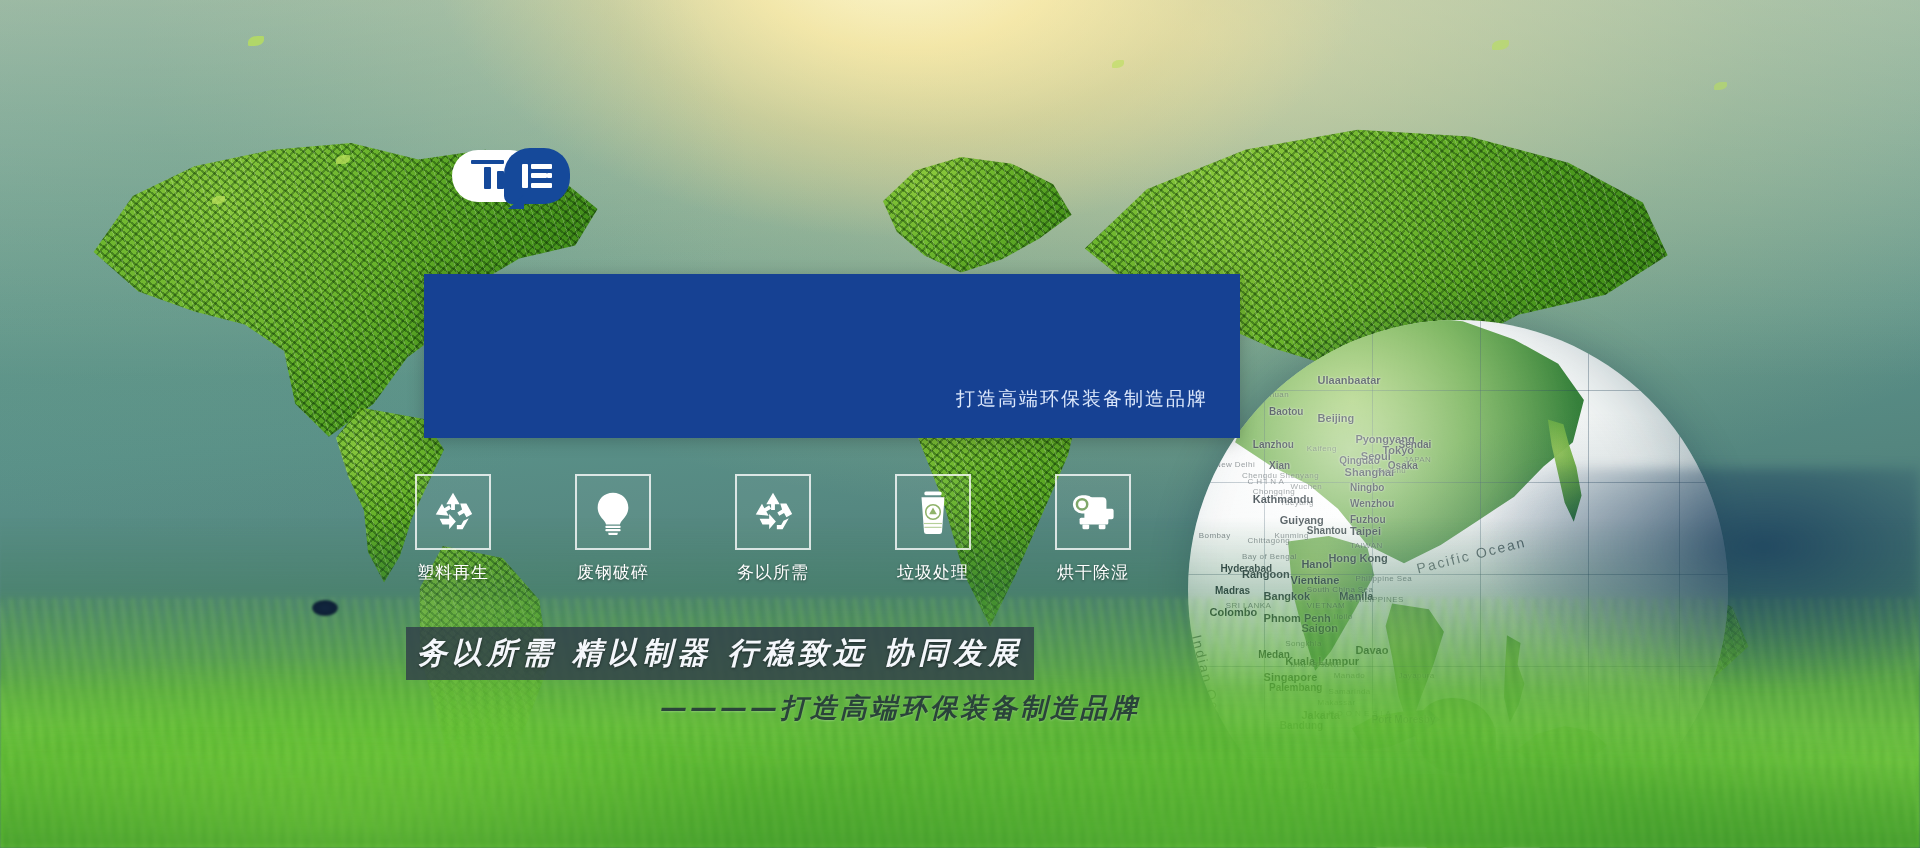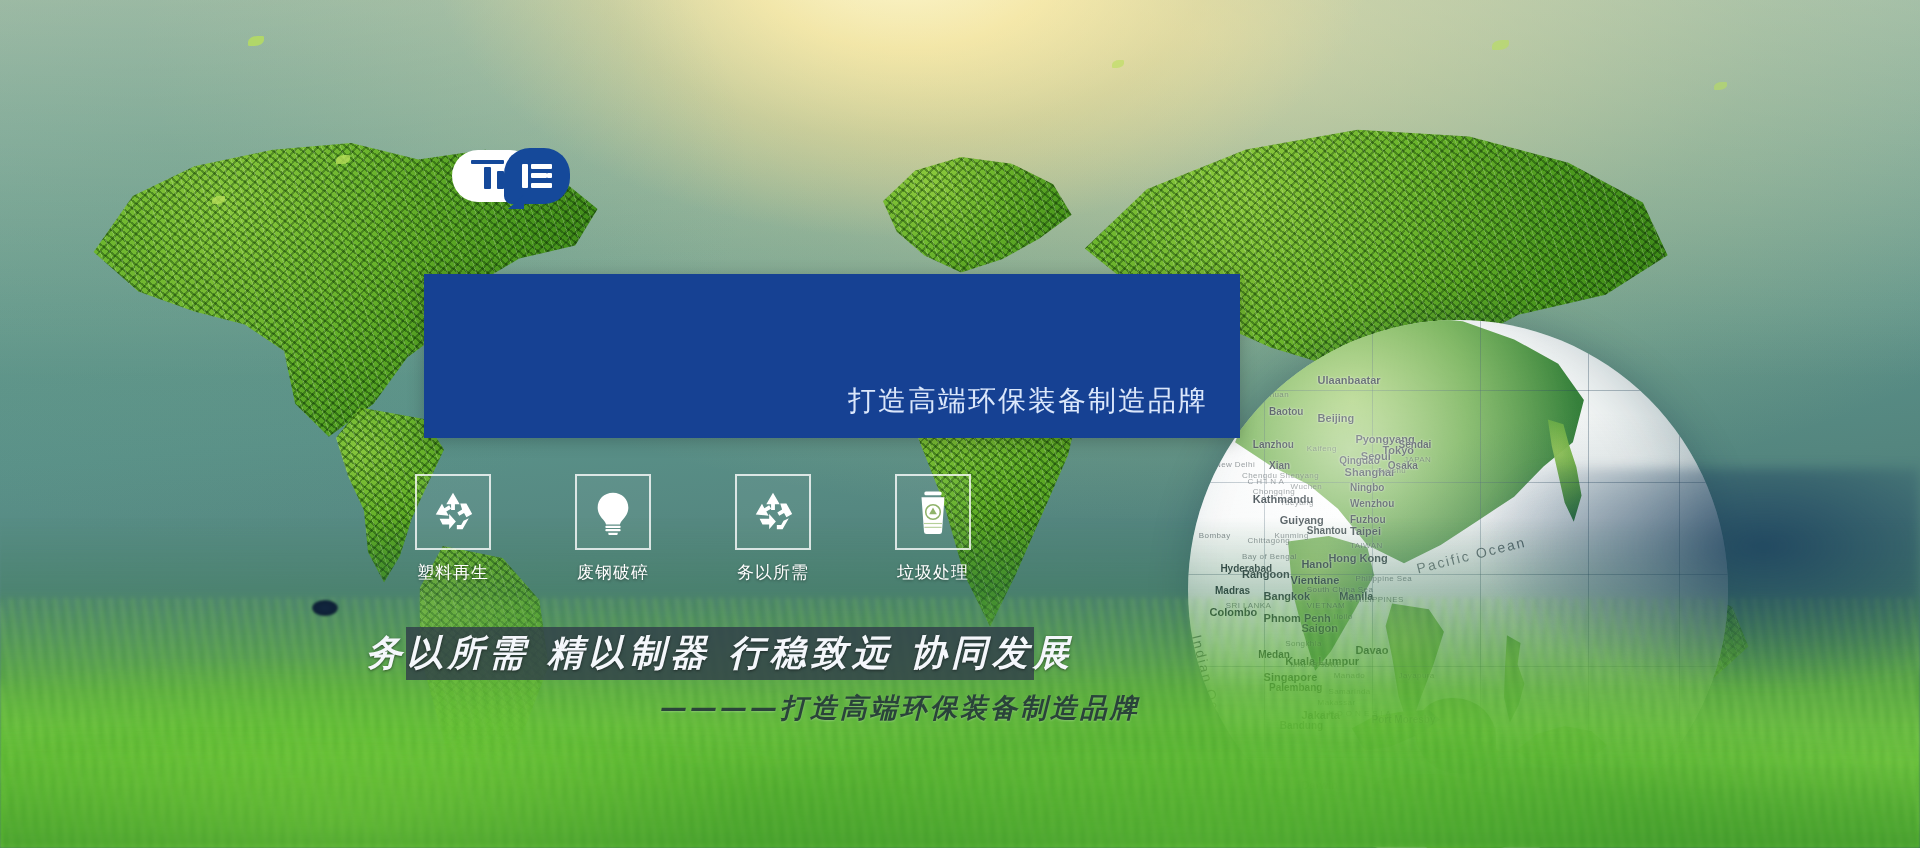--- a/index.html
+++ b/index.html
@@ -186,39 +186,39 @@
         font-family:"Liberation Sans","DejaVu Sans",sans-serif; font-weight:300; }
   .tab-blue{ background:#15499a; color:#ffffff; }
   .tab-white{ background:#fbfbf8; color:#2a5fae; }
 
   
   .panel{ position:absolute; left:424px; top:274px; width:816px; height:164px;
     background:#164193; box-shadow:0 3px 16px rgba(0,0,0,.22); }
   .panel-title{ position:absolute; left:30px; top:18px; color:#eaf2ff;
     font-size:52px; line-height:1.08; letter-spacing:3px; font-weight:300;
     font-family:"Liberation Sans","DejaVu Sans",sans-serif; white-space:nowrap; }
-  .panel-sub{ position:absolute; right:32px; bottom:18px; color:#dbe7fb;
-    font-size:28px; letter-spacing:2px; font-weight:300; white-space:nowrap;
+  .panel-sub{ position:absolute; right:32px; bottom:26px; color:#dbe7fb;
+    font-size:19px; letter-spacing:2px; font-weight:300; white-space:nowrap;
     font-family:"Liberation Sans","DejaVu Sans",sans-serif; }
 
   
   .features{ position:absolute; left:415px; top:474px; display:flex; gap:84px; }
   .feat{ width:76px; display:flex; flex-direction:column; align-items:center; }
   .feat-box{ width:76px; height:76px; border:2px solid rgba(255,255,255,.78);
     display:flex; align-items:center; justify-content:center;
     background:rgba(255,255,255,.05); }
   .feat-box svg{ width:46px; height:46px; display:block; }
   .feat-label{ margin-top:11px; color:#ffffff; font-size:17px; letter-spacing:1px;
     text-shadow:0 1px 3px rgba(0,0,0,.45); white-space:nowrap;
     font-family:"Liberation Sans","DejaVu Sans",sans-serif; }
 
   
   .slogan{ position:absolute; left:406px; top:627px; width:628px; height:53px;
     background:rgba(48,60,73,.80); display:flex; align-items:center; justify-content:center; }
-  .slogan-text{ color:#f4f7fb; font-size:36px; letter-spacing:5px; white-space:nowrap;
+  .slogan-text{ color:#f4f7fb; font-size:30px; letter-spacing:5px; white-space:nowrap;
     font-family:"DejaVu Serif","Liberation Serif",serif; font-style:italic; font-weight:bold;
     text-shadow:0 1px 3px rgba(0,0,0,.5);text-align:right; }
   .signature{ position:absolute; left:660px; top:690px; width:560px;
     color:#23343a; font-size:27px; letter-spacing:3px; white-space:nowrap; text-align:left;
     font-family:"DejaVu Serif","Liberation Serif",serif; font-style:italic; font-weight:bold;
     opacity:.88; text-shadow:0 1px 2px rgba(255,255,255,.25); }
 </style>
 </head>
 <body>
 
@@ -462,20 +462,35 @@
           <path d="M24 19.4 l4 7 h-8 Z" fill="#8fb36a"></path>
           <g stroke="#a8c888" stroke-width="1.2" opacity=".85">
             <line x1="14.6" y1="36" x2="33.4" y2="36"></line>
             <line x1="15" y1="40" x2="33" y2="40"></line>
           </g>
         </svg>
       </div>
       <div class="feat-label">垃圾处理</div>
     </div>
 
+    <div class="feat">
+      <div class="feat-box">
+        <svg viewBox="0 0 48 48">
+          <g fill="#ffffff">
+            <path d="M3 16 a9.5 9.5 0 0 1 9.5-9.5 h4 a9.5 9.5 0 0 1 0 19 h-4 A9.5 9.5 0 0 1 3 16 Z"></path>
+            <path d="M15 8.5 h19 a4 4 0 0 1 4 4 v8 h5.5 a2 2 0 0 1 2 2 v7 a2 2 0 0 1-2 2 H15 Z"></path>
+            <rect x="10" y="30" width="30" height="7" rx="1.6"></rect>
+            <rect x="13" y="37" width="7" height="5" rx="1.2"></rect>
+            <rect x="30" y="37" width="7" height="5" rx="1.2"></rect>
+          </g>
+          <circle cx="12.6" cy="16" r="5.4" fill="none" stroke="#7fa86a" stroke-width="2.6"></circle>
+        </svg>
+      </div>
+      <div class="feat-label">烘干除湿</div>
+    </div>
 
   </div>
 
   <div class="slogan">
     <div class="slogan-text">务以所需 精以制器 行稳致远 协同发展</div>
   </div>
   <div class="signature">————打造高端环保装备制造品牌</div>
 
 </div>
 

